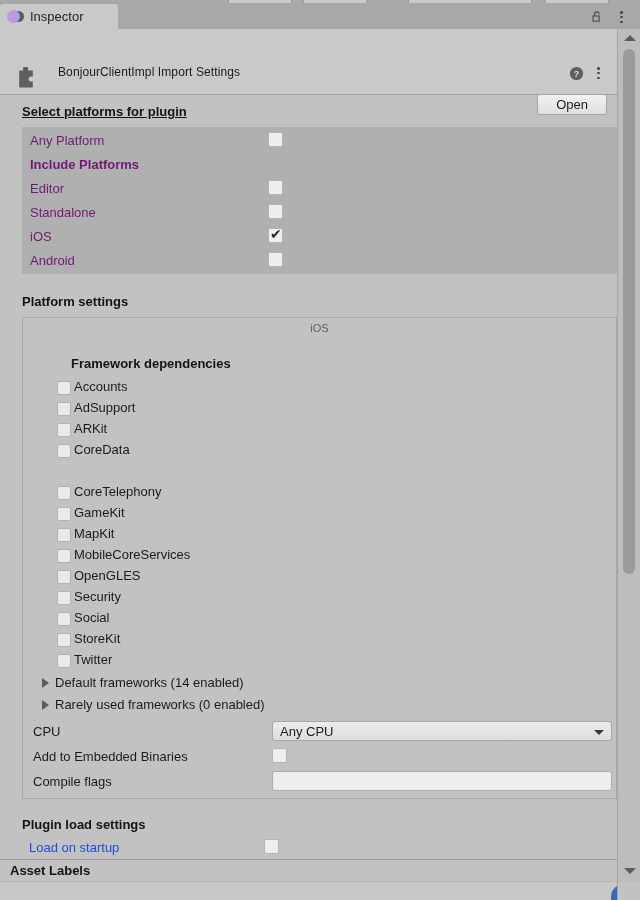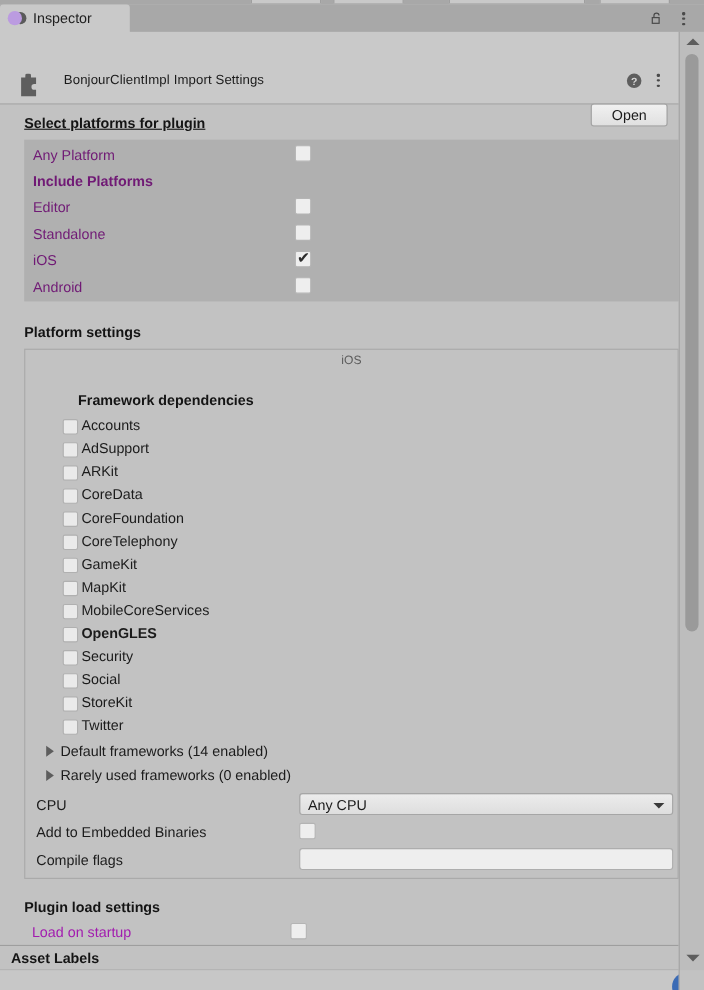--- a/index.html
+++ b/index.html
@@ -337,41 +337,37 @@
       <span class="fw-label">AdSupport</span>
     </div>
     <div class="fw-row" style="top:102px;">
       <span class="fw-cb"></span>
       <span class="fw-label">ARKit</span>
     </div>
     <div class="fw-row" style="top:123px;">
       <span class="fw-cb"></span>
       <span class="fw-label">CoreData</span>
     </div>
-    <div class="fw-row" style="top:144px;">
-      <span class="fw-cb"></span>
-      <span class="fw-label">CoreFoundation</span>
-    </div>
     <div class="fw-row" style="top:165px;">
       <span class="fw-cb"></span>
       <span class="fw-label">CoreTelephony</span>
     </div>
     <div class="fw-row" style="top:186px;">
       <span class="fw-cb"></span>
       <span class="fw-label">GameKit</span>
     </div>
     <div class="fw-row" style="top:207px;">
       <span class="fw-cb"></span>
       <span class="fw-label">MapKit</span>
     </div>
     <div class="fw-row" style="top:228px;">
       <span class="fw-cb"></span>
       <span class="fw-label">MobileCoreServices</span>
     </div>
-    <div class="fw-row" style="top:249px;font-weight:bold;">
+    <div class="fw-row" style="top:249px;">
       <span class="fw-cb"></span>
       <span class="fw-label">OpenGLES</span>
     </div>
     <div class="fw-row" style="top:270px;">
       <span class="fw-cb"></span>
       <span class="fw-label">Security</span>
     </div>
     <div class="fw-row" style="top:291px;">
       <span class="fw-cb"></span>
       <span class="fw-label">Social</span>
@@ -407,21 +403,21 @@
       <span class="inline-cb"></span>
     </div>
 
     <div class="field-row" style="top:453px;">
       <span class="field-label">Compile flags</span>
       <input class="textfield" type="text" value="" style="">
     </div>
   </div>
 
   <div class="section-title" style="left:22px;top:817px;">Plugin load settings</div>
-  <div style="position:absolute;left:29px;top:840px;font-size:13px;color:#a21caf;">Load on startup</div>
+  <div style="position:absolute;left:29px;top:840px;font-size:13px;color:#1d4ed8;">Load on startup</div>
   <span class="load-cb"></span>
 
   <div class="asset-labels-bar">
     <span class="asset-labels-title">Asset Labels</span>
   </div>
   <div class="asset-labels-body"></div>
   <div class="label-badge">
     <svg width="15" height="15" viewBox="0 0 15 15">
       <path d="M8.4 1.2 H13.3 V6.1 L6.1 13.3 L1.2 8.4 Z" fill="#ffffff"></path>
       <circle cx="10.6" cy="4.0" r="1.25" fill="#3b6bb5"></circle>

